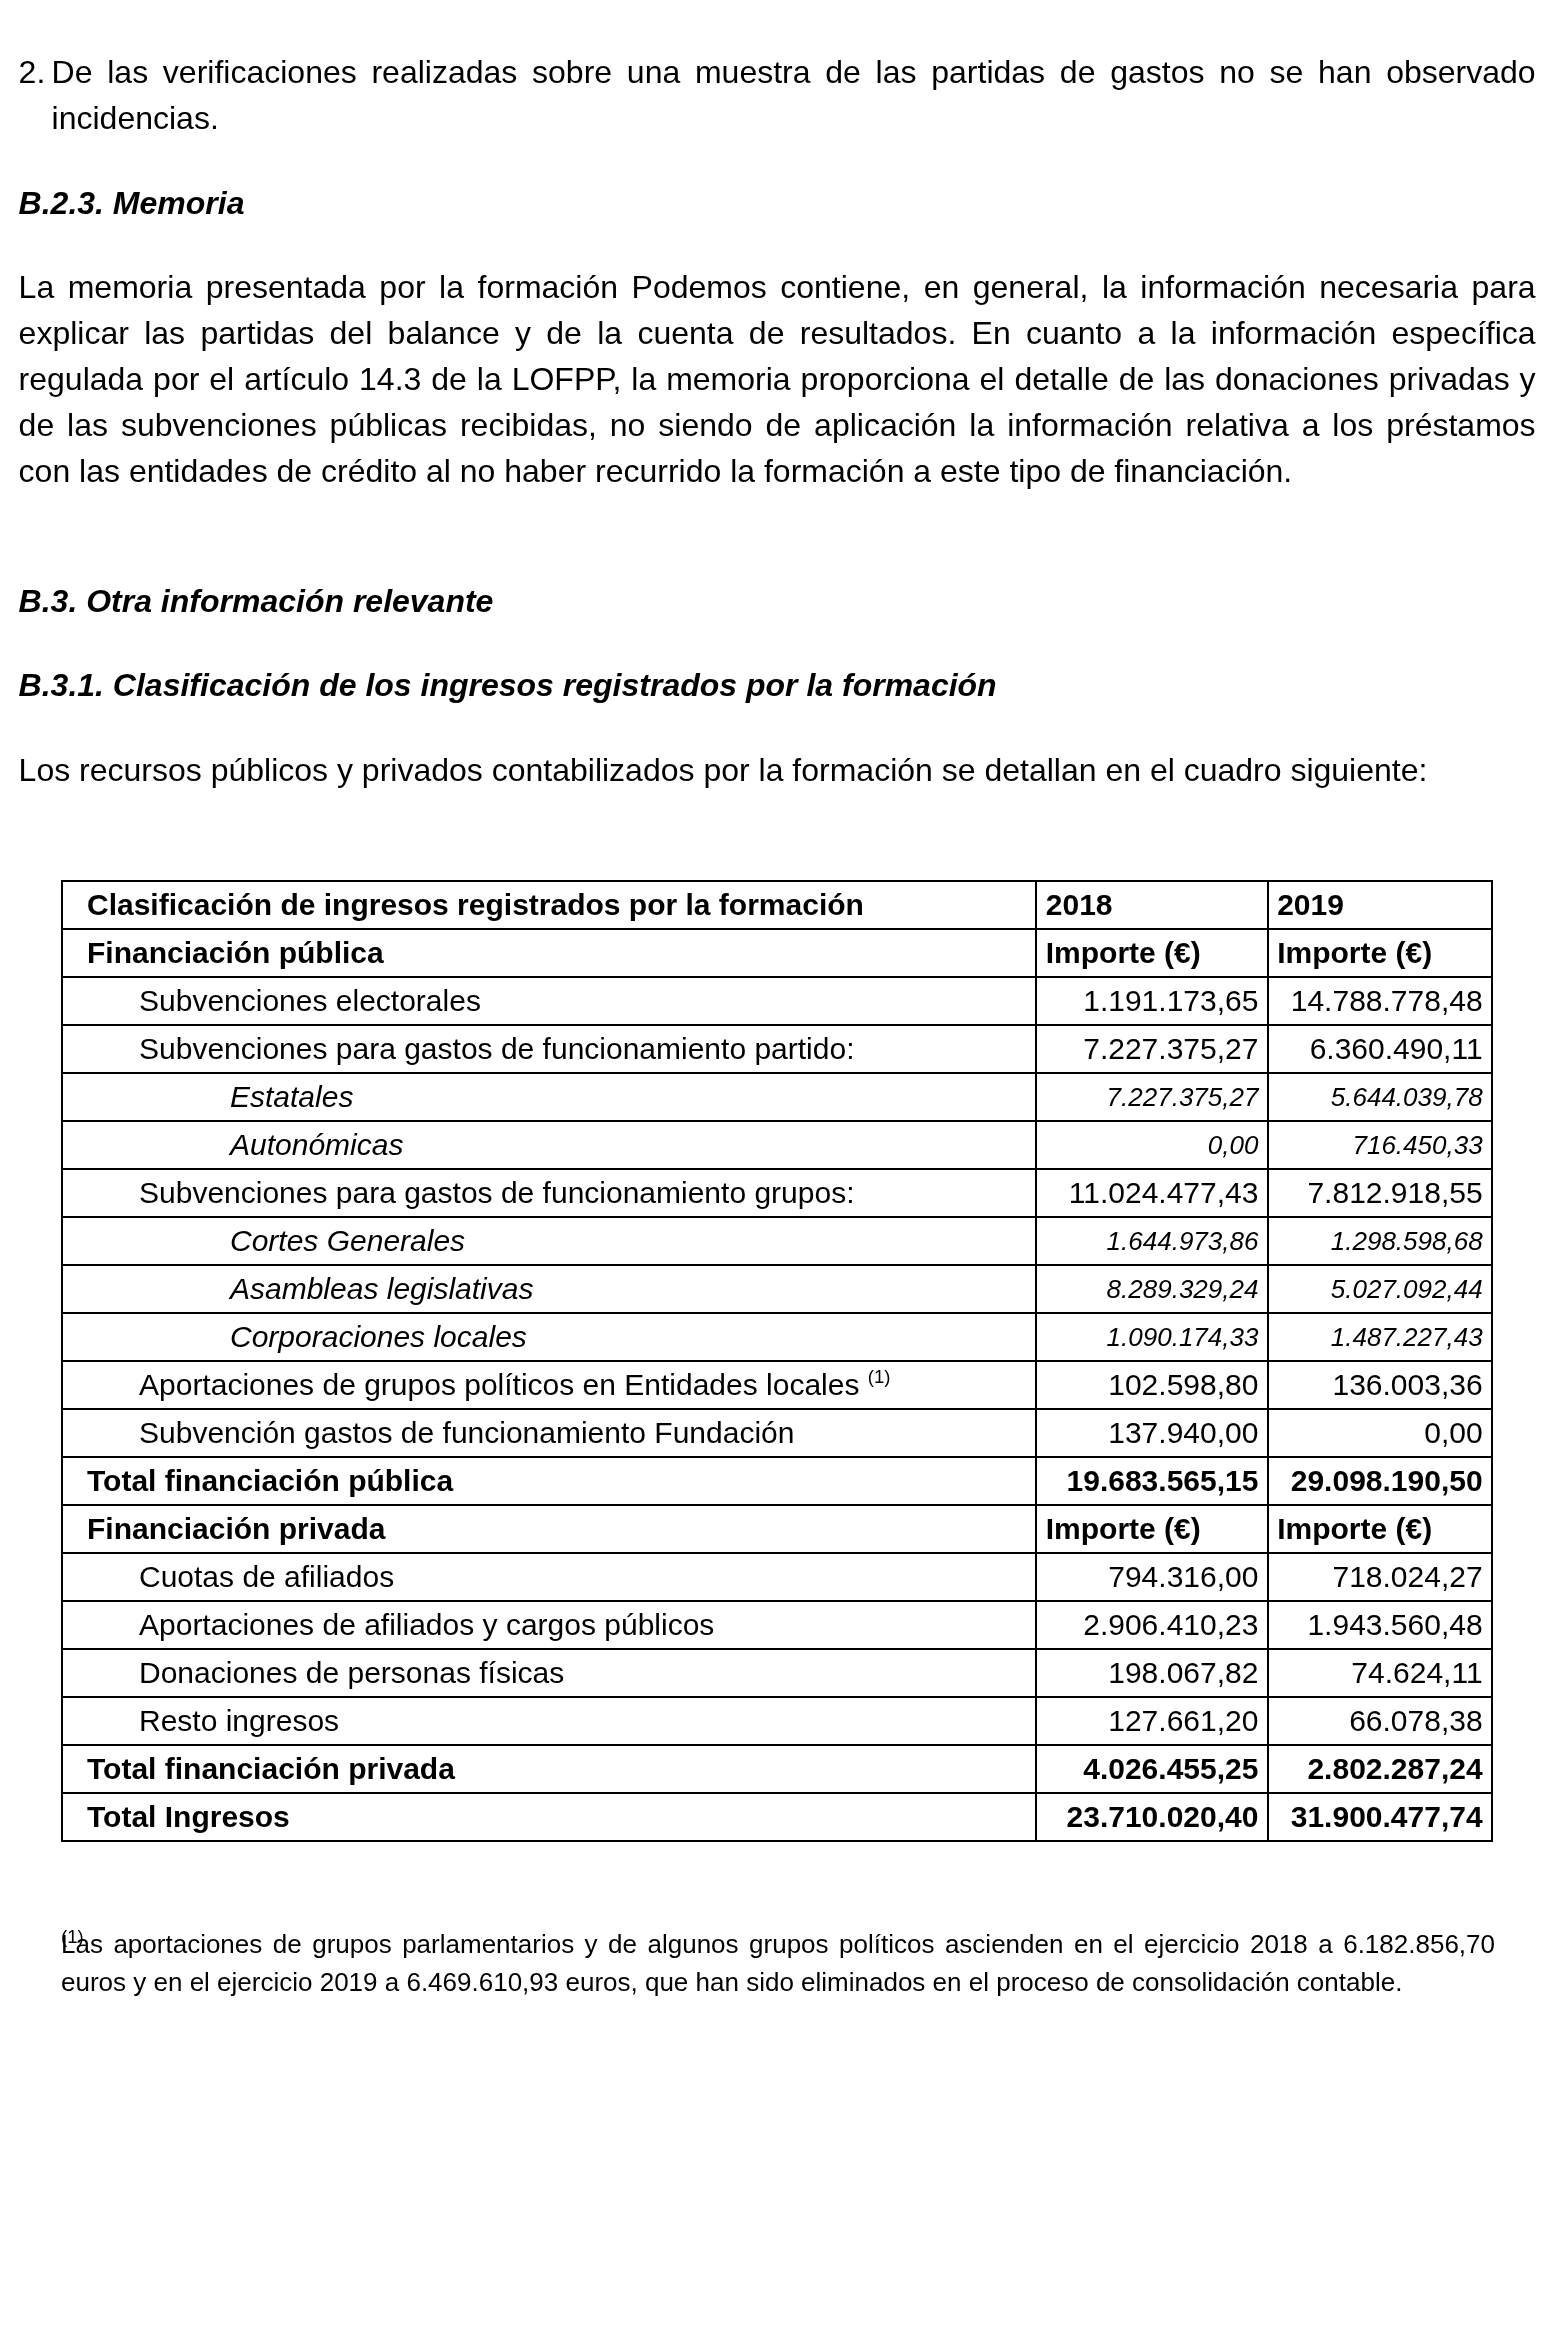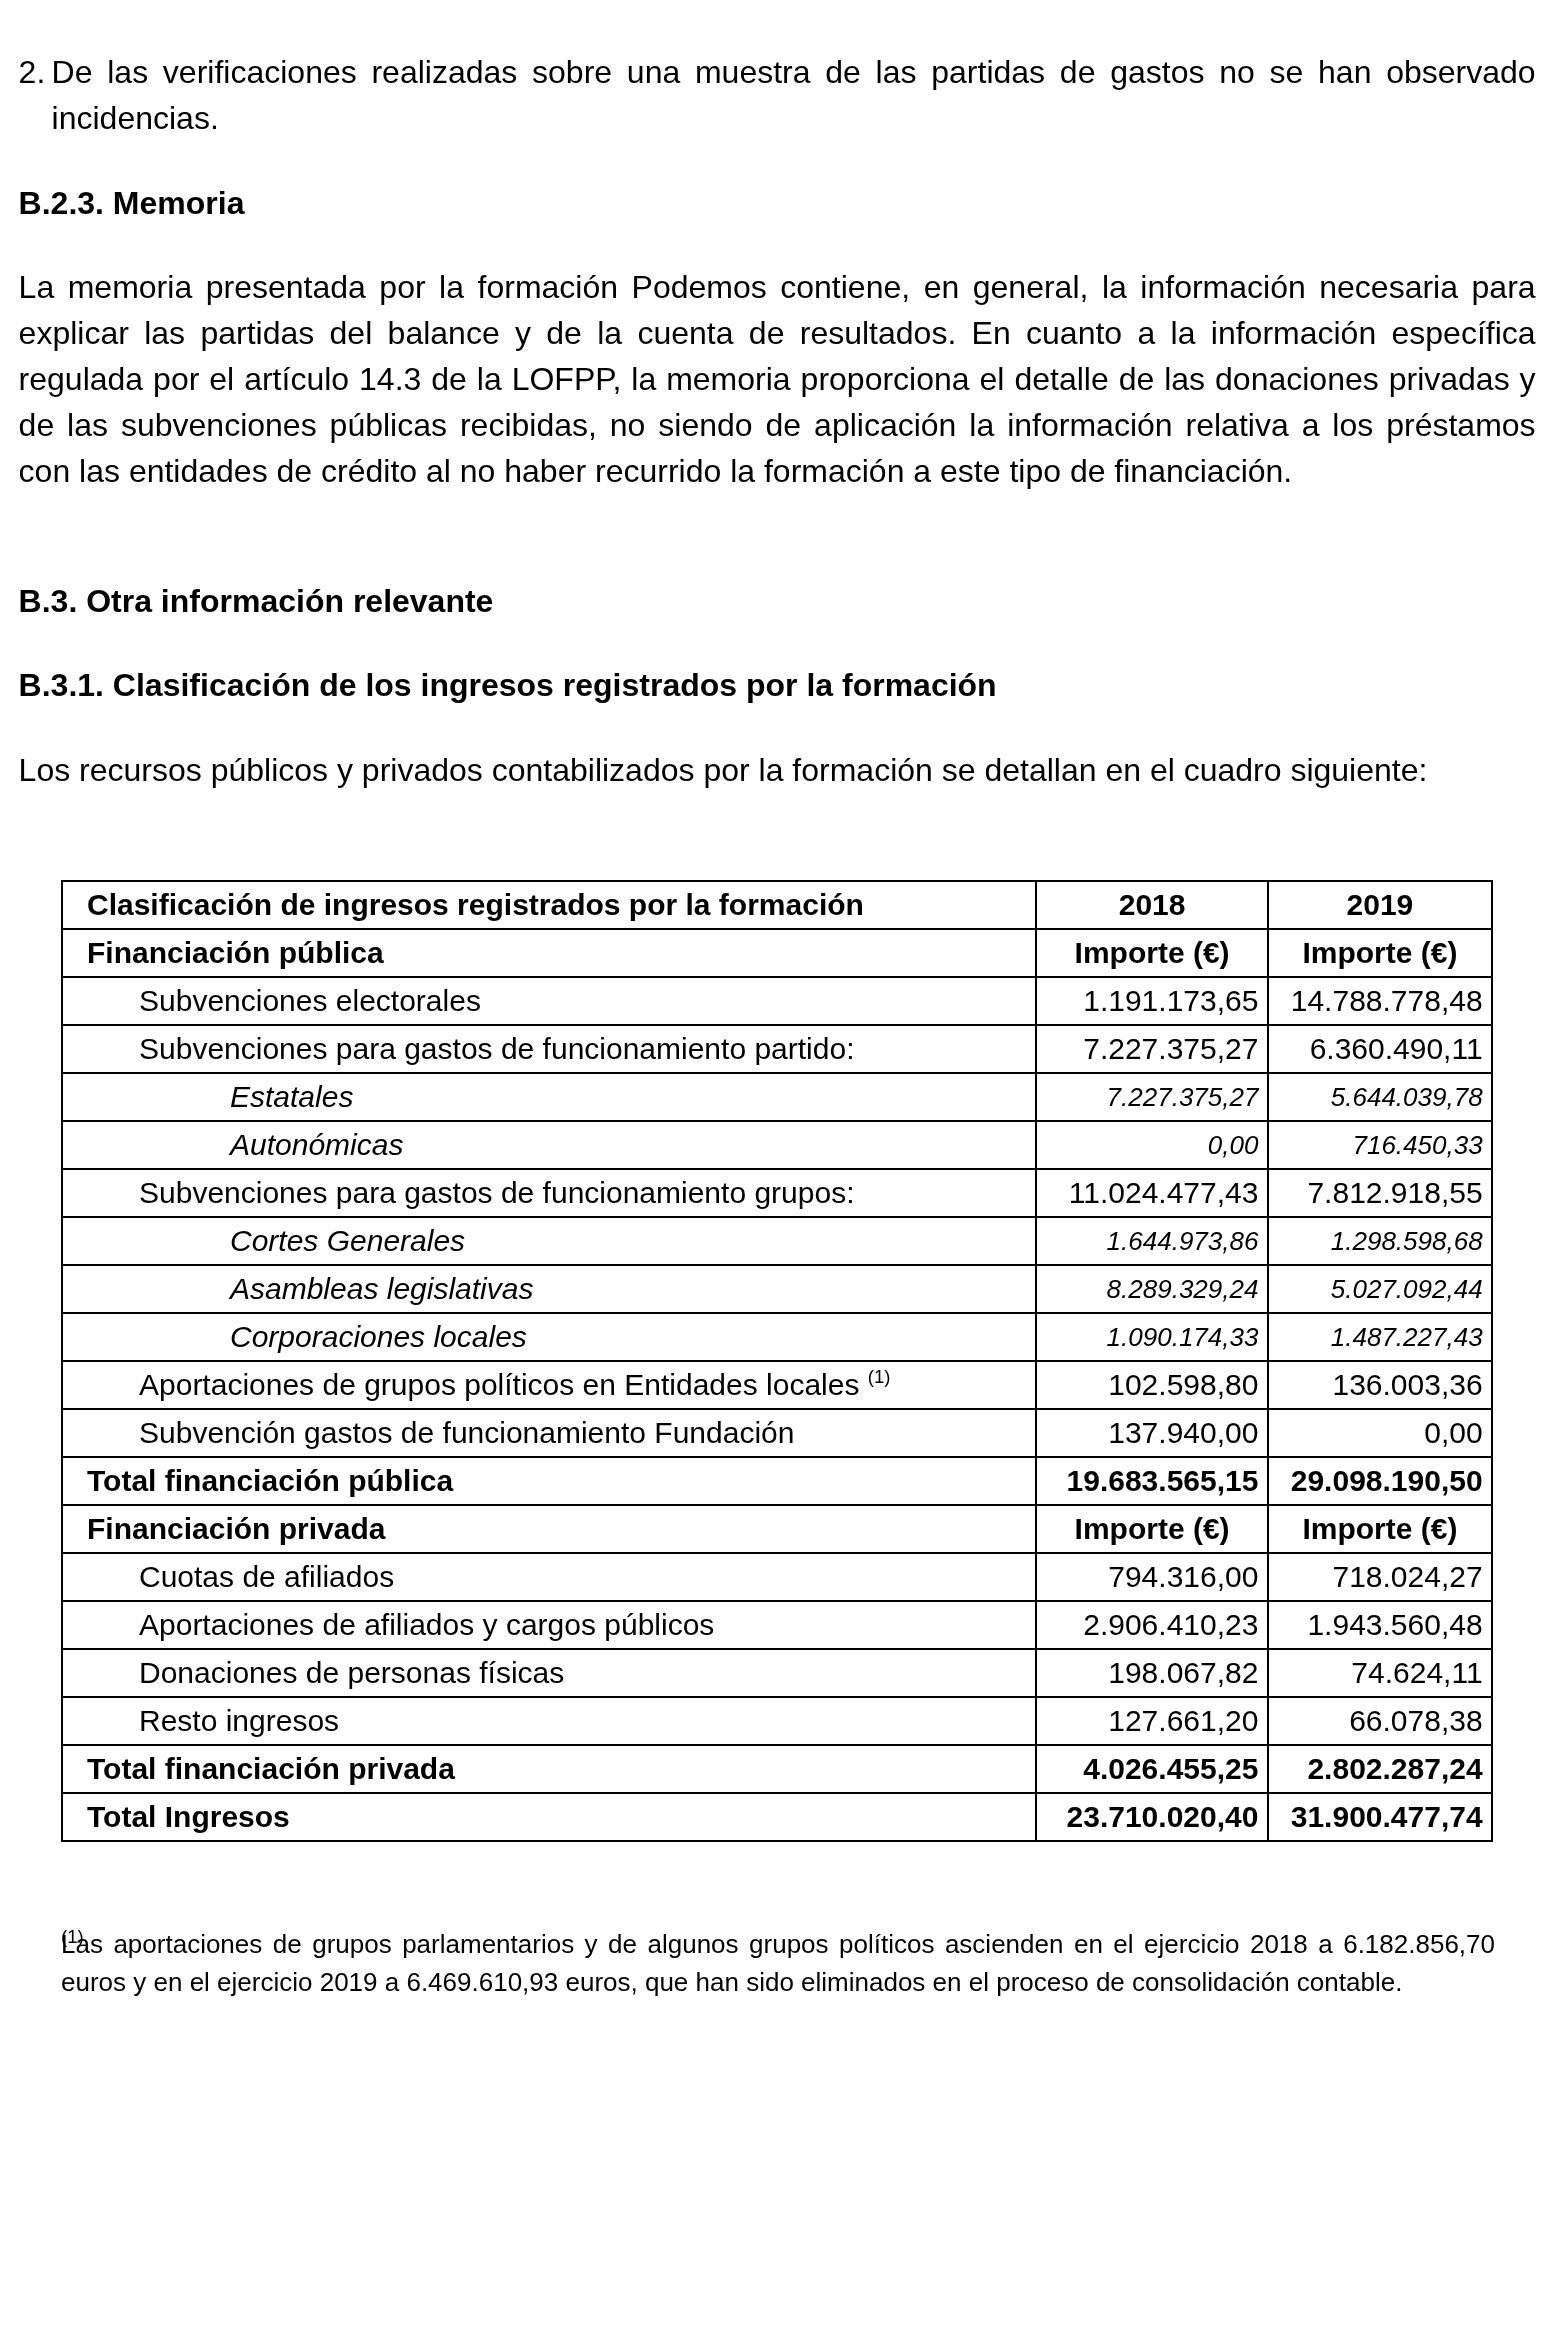--- a/index.html
+++ b/index.html
@@ -4,33 +4,33 @@
 <style>
   html, body { margin: 0; padding: 0; background: #ffffff; }
   body {
     width: 1561px; height: 2342px; position: relative; overflow: hidden;
     font-family: "Liberation Sans", sans-serif; color: #000;
   }
   .p { position: absolute; left: 18.6px; width: 1517px; font-size: 32px; line-height: 46px; text-align: justify; text-align-last: left; }
   .list-item { position: absolute; left: 18.6px; top: 49px; width: 1517px; font-size: 32px; line-height: 46px; }
   .list-num { position: absolute; left: 0; top: 0; }
   .list-text { margin-left: 33px; text-align: justify; text-align-last: left; }
-  .h { position: absolute; left: 18.6px; font-size: 32px; font-weight: bold; line-height: 46px; }
+  .h { position: absolute; left: 18.6px; font-size: 32px; font-weight: bold; line-height: 46px; font-style: italic; }
   table.inc {
     position: absolute; left: 61px; top: 880px; width: 1432px;
     border-collapse: collapse; font-size: 30px;
   }
   table.inc td {
     border: 2.5px solid #000; height: 46px; padding: 0 8.4px; line-height: 46px; white-space: nowrap;
   }
   table.inc td.c1 { width: 924px; padding-left: 24px; }
   table.inc td.c2 { width: 232px; text-align: right; }
   table.inc td.c3 { width: 218px; text-align: right; }
   table.inc tr.hdr td { font-weight: bold; }
-  table.inc tr.hdr td.c2, table.inc tr.hdr td.c3 { text-align: center; }
+  table.inc tr.hdr td.c2, table.inc tr.hdr td.c3 { text-align: left; }
   td.ind1 { padding-left: 76px !important; }
   td.ind2 { padding-left: 167px !important; font-style: italic; border-radius: 6px; }
   td.small { font-size: 26px; font-style: italic; }
   tr.bold td { font-weight: bold; }
   sup { font-size: 18.6px; vertical-align: 11.8px; line-height: 0; }
   .fn { position: absolute; left: 61px; top: 1925px; width: 1434px; font-size: 26px; line-height: 38px; }
   .fn-mark { position: absolute; left: 0; top: -6.7px; font-size: 18.6px; }
   .fn-text { text-align: justify; text-align-last: left; }
 </style>
 </head>

